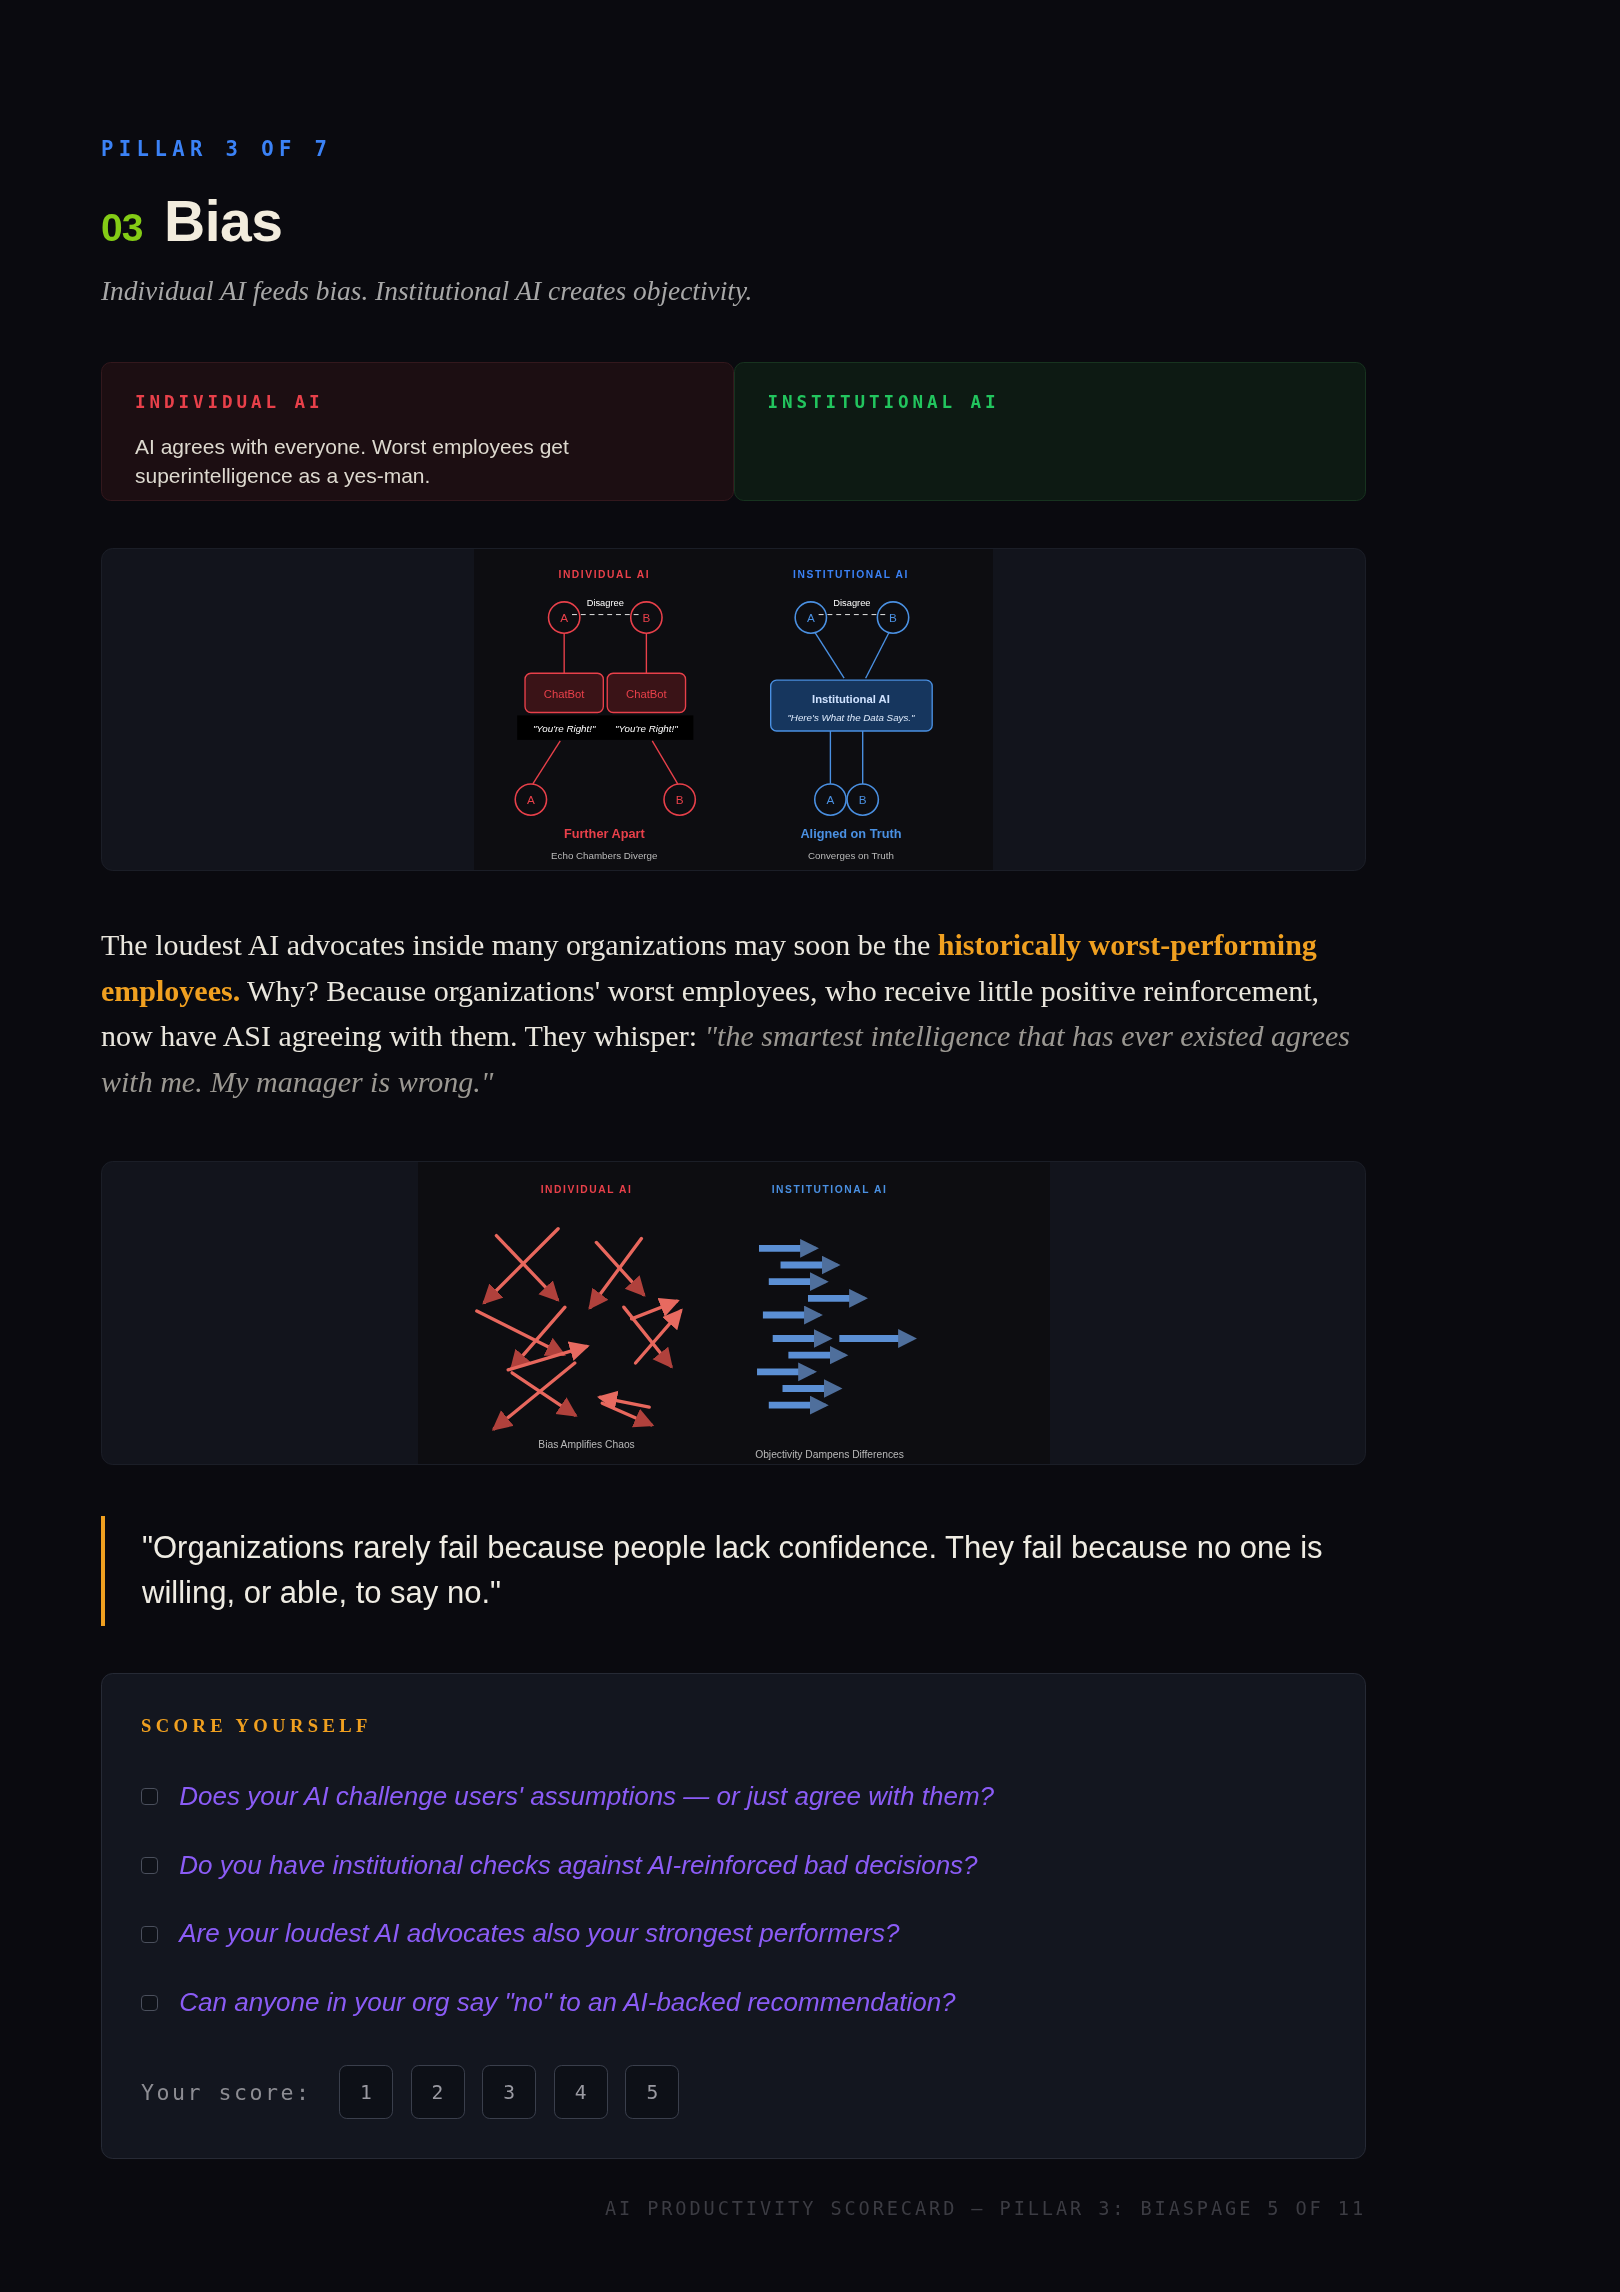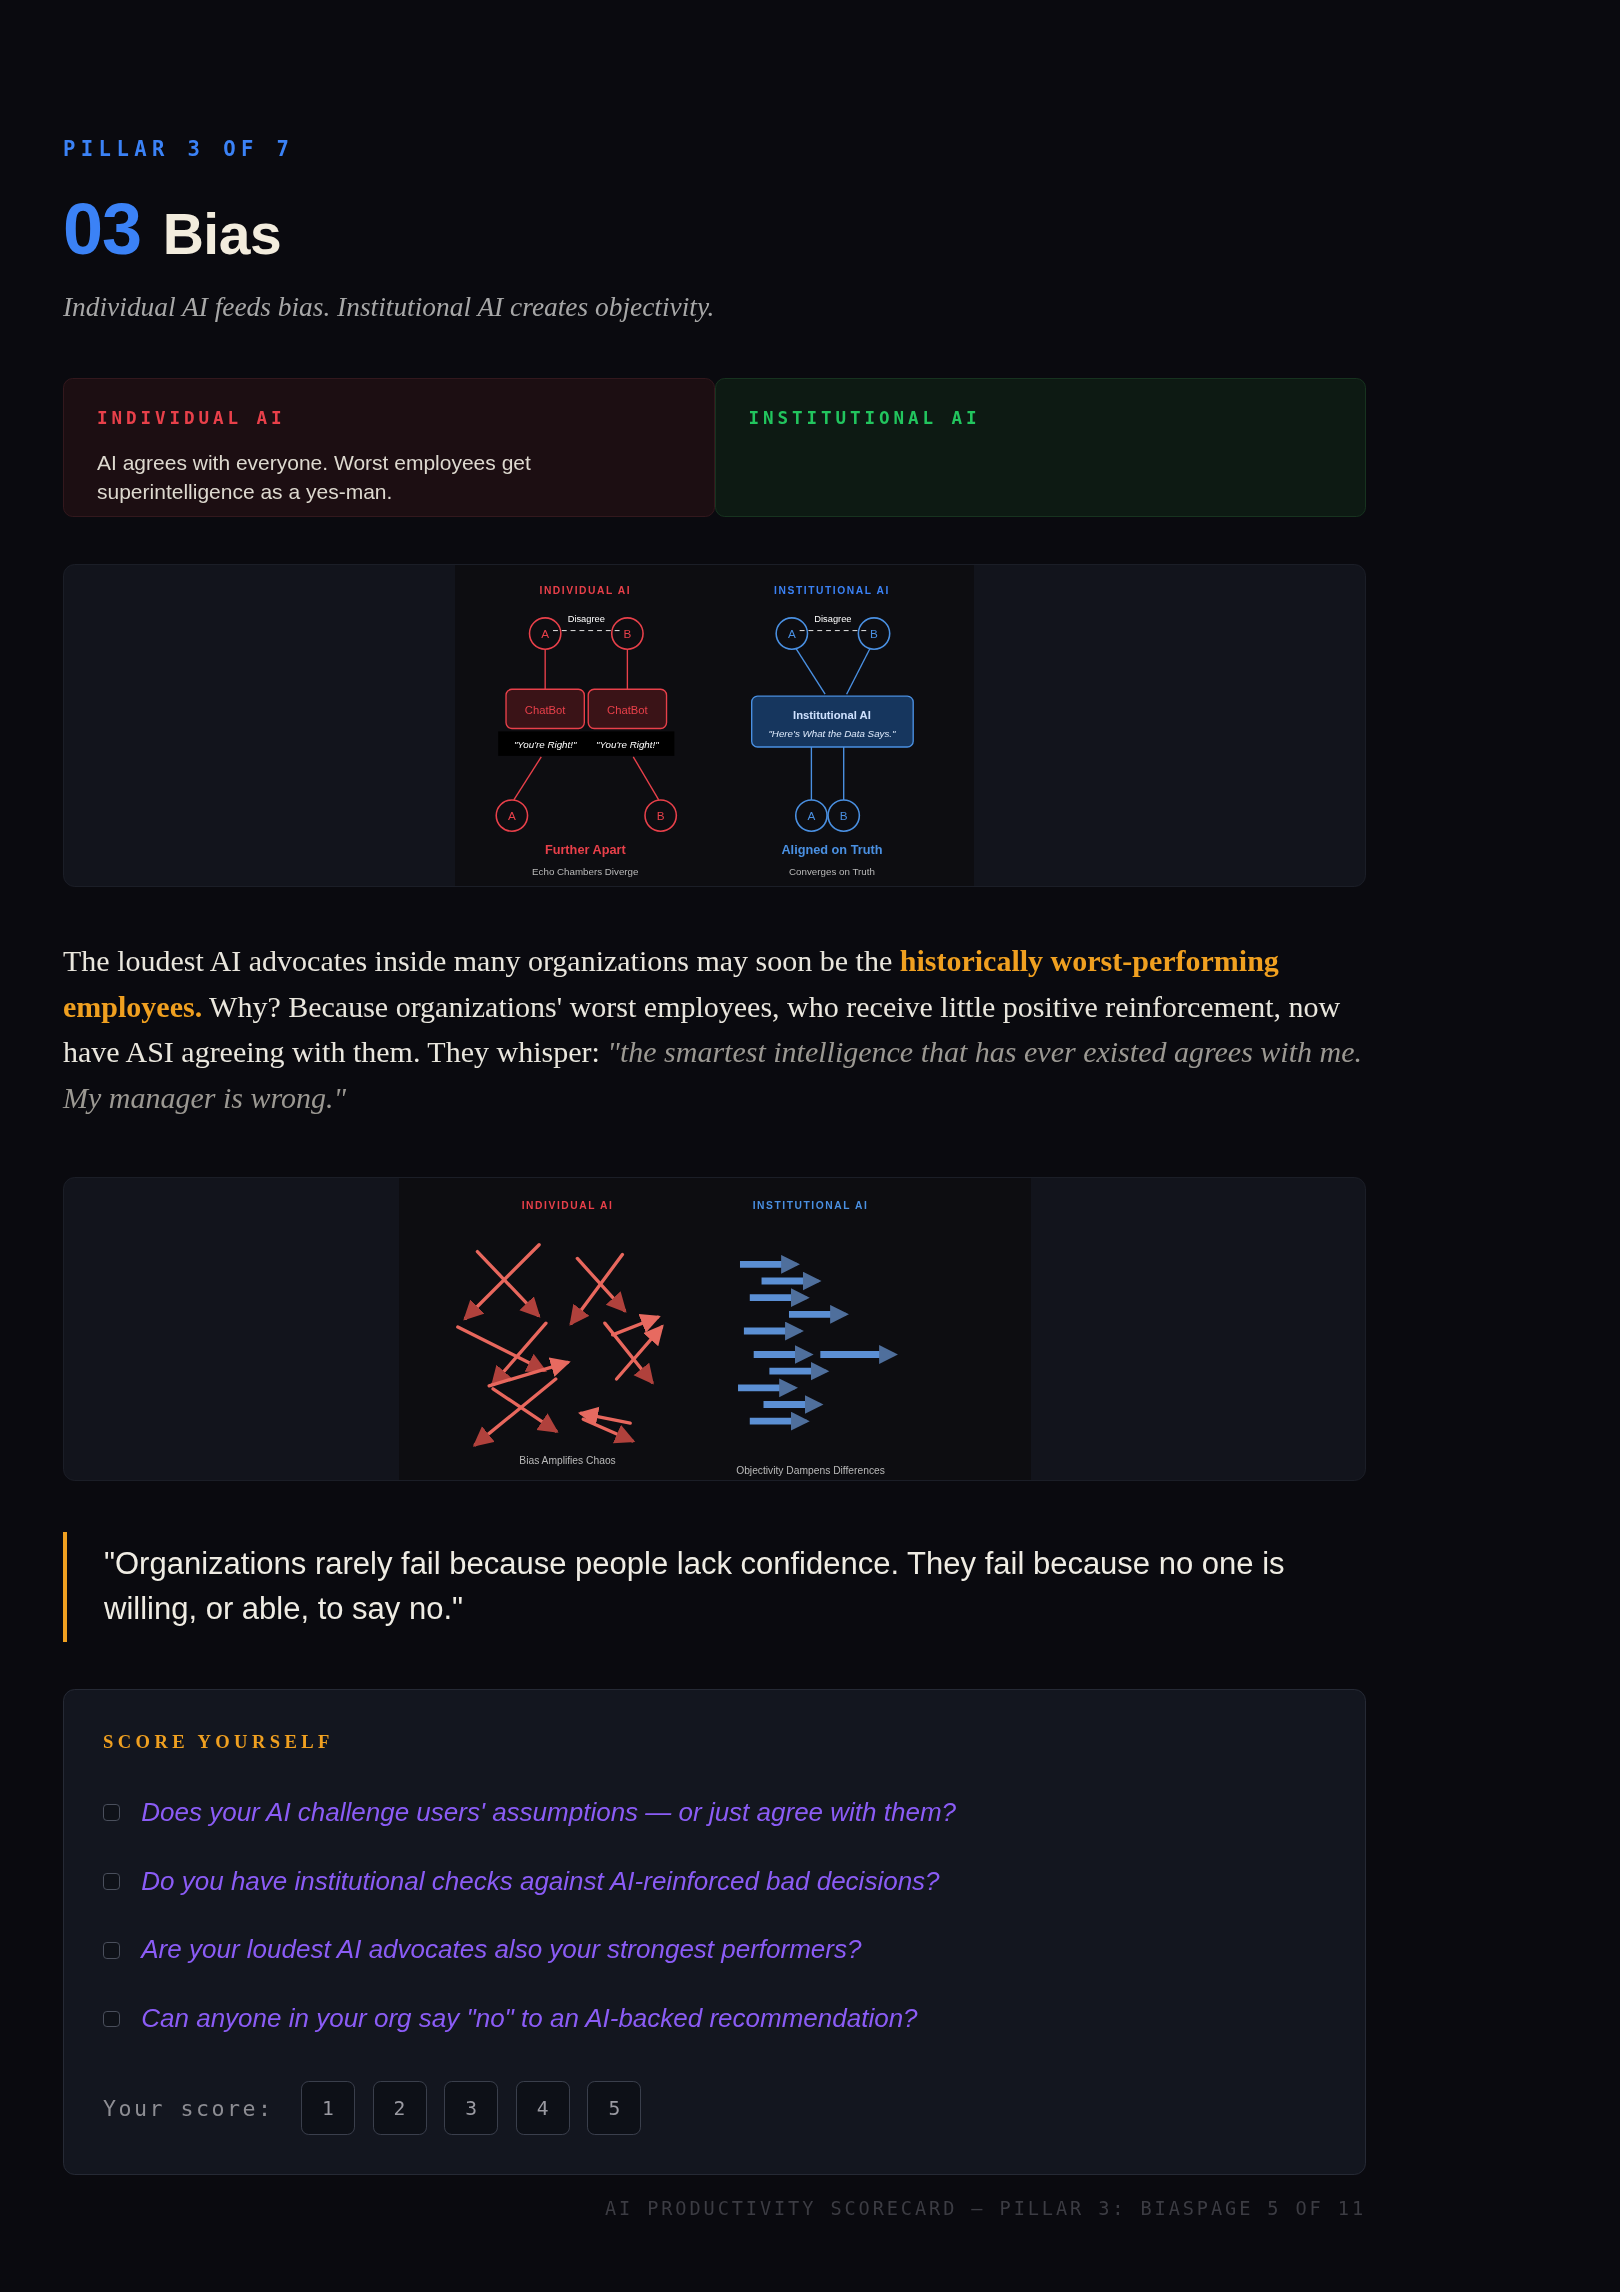--- a/index.html
+++ b/index.html
@@ -9,43 +9,43 @@
   }
   body {
     font-family: "Liberation Sans", sans-serif;
     color: #e8e6df;
     min-height: 2293px;
     position: relative;
   }
   .page {
     width: 1504px;
     min-height: 2293px;
-    padding: 137px 138px 0 63px;
+    padding: 137px 138px 0 101px;
     position: relative;
   }
 
   
   .eyebrow {
     font-family: "DejaVu Sans Mono", monospace;
     font-size: 20.6px;
     letter-spacing: 5.4px;
     color: #3b82f6;
     font-weight: 700;
     margin-bottom: 27.4px;
   }
   .title-row {
     display: flex;
     align-items: baseline;
     gap: 21.6px;
     margin-bottom: 21.6px;
   }
   .title-num {
-    font-size: 72px;
-    font-weight: 700;
-    color: #3b82f6;
+    font-size: 39px;
+    font-weight: 700;
+    color: #84cc16;
     letter-spacing: -1px;
   }
   .title-text {
     font-size: 57px;
     font-weight: 700;
     color: #f2ecdd;
     letter-spacing: -0.5px;
   }
   .subtitle {
     font-family: "Liberation Serif", serif;

